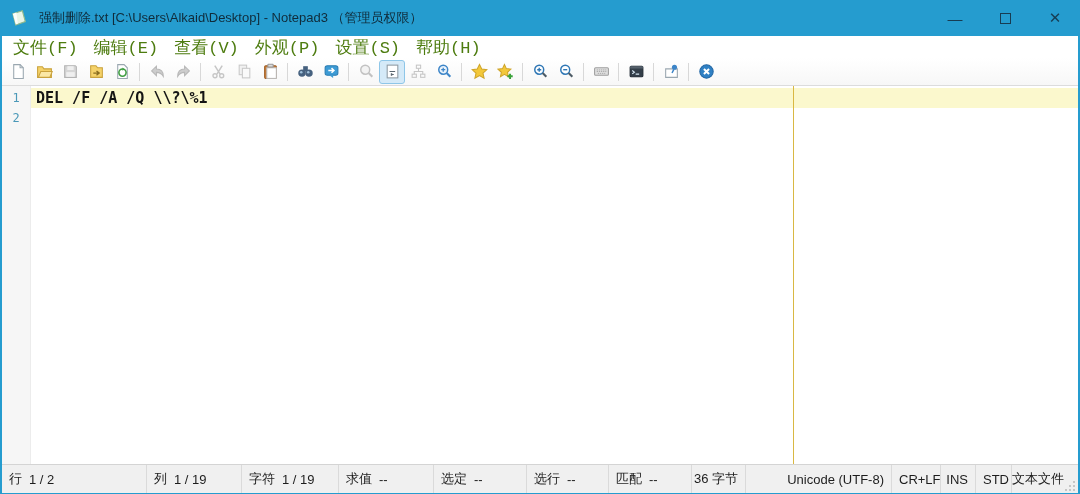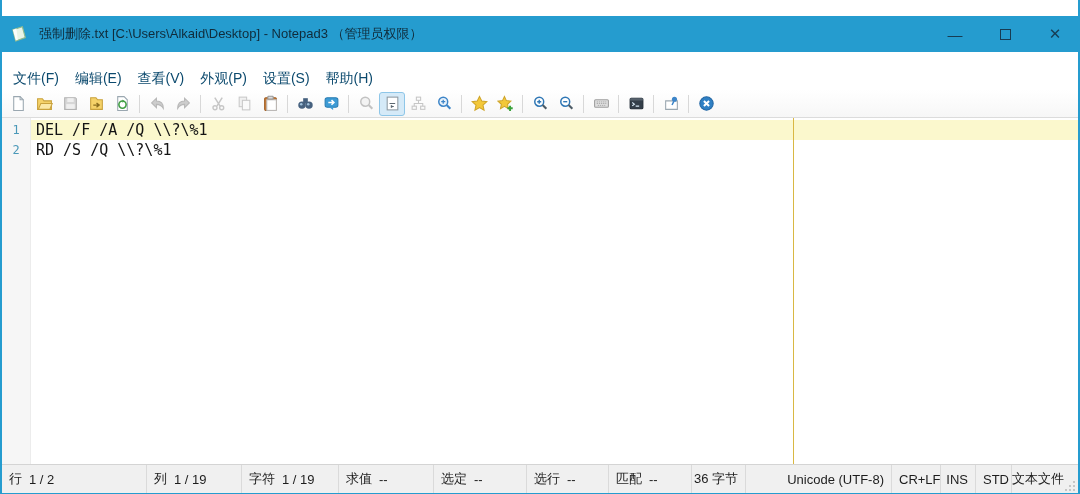--- a/index.html
+++ b/index.html
@@ -5,51 +5,51 @@
   * { box-sizing: border-box; margin: 0; padding: 0; }
   html,body { width: 1080px; height: 494px; overflow: hidden; }
   body { font-family: "Liberation Sans", "DejaVu Sans", sans-serif; }
 
   .window { width: 1080px; height: 494px; display: flex; flex-direction: column;
             border-left: 2px solid #259ccf; border-right: 2px solid #259ccf;
             border-bottom: 1px solid #259ccf; background: #fff; }
 
   
   .titlebar { height: 36px; background: #259ccf; display: flex; align-items: center;
-              flex: 0 0 36px; margin: 16px -2px; padding-left: 10px; }
+              flex: 0 0 36px; margin: 0 -2px; padding-left: 10px; }
   .app-icon { width: 20px; height: 20px; margin-right: 9px; display: flex; align-items: center; }
   .title-text { font-size: 13px; color: #102b3a; white-space: nowrap; }
   .win-controls { margin-left: auto; display: flex; height: 100%; }
   .win-btn { width: 50px; height: 100%; display: flex; align-items: center; justify-content: center;
              color: #173c52; font-size: 15px; cursor: default; }
   .max-box { width: 11px; height: 11px; border: 1.4px solid #173c52; }
 
   
   .menubar { height: 22px; flex: 0 0 22px; background: #fff; display: flex; align-items: center;
              padding-left: 3px; }
-  .menu-item { font-size: 14px; color: #0c4a6e; padding: 2px 8px; }
+  .menu-item { font-size: 17px; color: #4d7c0f; padding: 2px 8px; font-family: Liberation Mono, monospace; }
 
   
   .toolbar { height: 28px; flex: 0 0 28px; background: linear-gradient(#ffffff, #f7f7f7);
              border-bottom: 1px solid #dcdcdc; display: flex; align-items: center; padding-left: 3px; }
   .tbtn { width: 26px; height: 24px; display: flex; align-items: center; justify-content: center;
           border-radius: 3px; }
   .tbtn.active { background: #d5eaf8; border: 1px solid #8ec6e8; }
   .tsep { width: 1px; height: 18px; background: #d8d8d8; margin: 0 4px; }
 
   
   .editor { flex: 1 1 auto; position: relative; background: #fff; display: flex; overflow: hidden; }
   .gutter { width: 29px; flex: 0 0 29px; background: #f6f6f6; border-right: 1px solid #ececec;
             font-family: "DejaVu Sans Mono", "Liberation Mono", monospace; font-size: 12px;
             color: #4a98b8; text-align: center; padding-top: 2px; }
   .gutter .lnum { height: 20px; line-height: 20px; }
   .code { flex: 1 1 auto; font-family: "DejaVu Sans Mono", "Liberation Mono", monospace;
           font-size: 15px; color: #141414; padding-top: 2px; position: relative; }
   .codeline { height: 20px; line-height: 20px; padding-left: 5px; white-space: pre; }
-  .codeline.current { background: #fbf8cd; }
+  .codeline.current { background: #fbf8cd; font-weight: bold; }
   .longline-marker { position: absolute; top: 0; bottom: 0; left: 791px; width: 1px;
                      background: #d9b843; }
 
   
   .statusbar { height: 29px; flex: 0 0 29px; background: #f0f0f0; border-top: 1px solid #d4d4d4;
                display: flex; align-items: stretch; font-size: 13px; color: #1d1d1d; }
   .seg { display: flex; align-items: center; border-right: 1px solid #dadada; padding: 0 7px;
          white-space: nowrap; overflow: hidden; }
   .seg .lab { margin-right: 7px; }
   .w1{width:145px} .w2{width:95px} .w3{width:97px} .w4{width:95px} .w5{width:93px}
@@ -261,21 +261,20 @@
     </span>
   </div>
 
   <div class="editor">
     <div class="gutter">
       <div class="lnum">1</div>
       <div class="lnum">2</div>
     </div>
     <div class="code">
       <div class="codeline current">DEL /F /A /Q \\?\%1</div>
-      <div class="codeline">RD /S /Q \\?\%1</div>
     </div>
     <div class="longline-marker"></div>
   </div>
 
   <div class="statusbar">
     <div class="seg w1">
       <span class="lab">行</span>
       <span>1 / 2</span>
     </div>
     <div class="seg w2">

